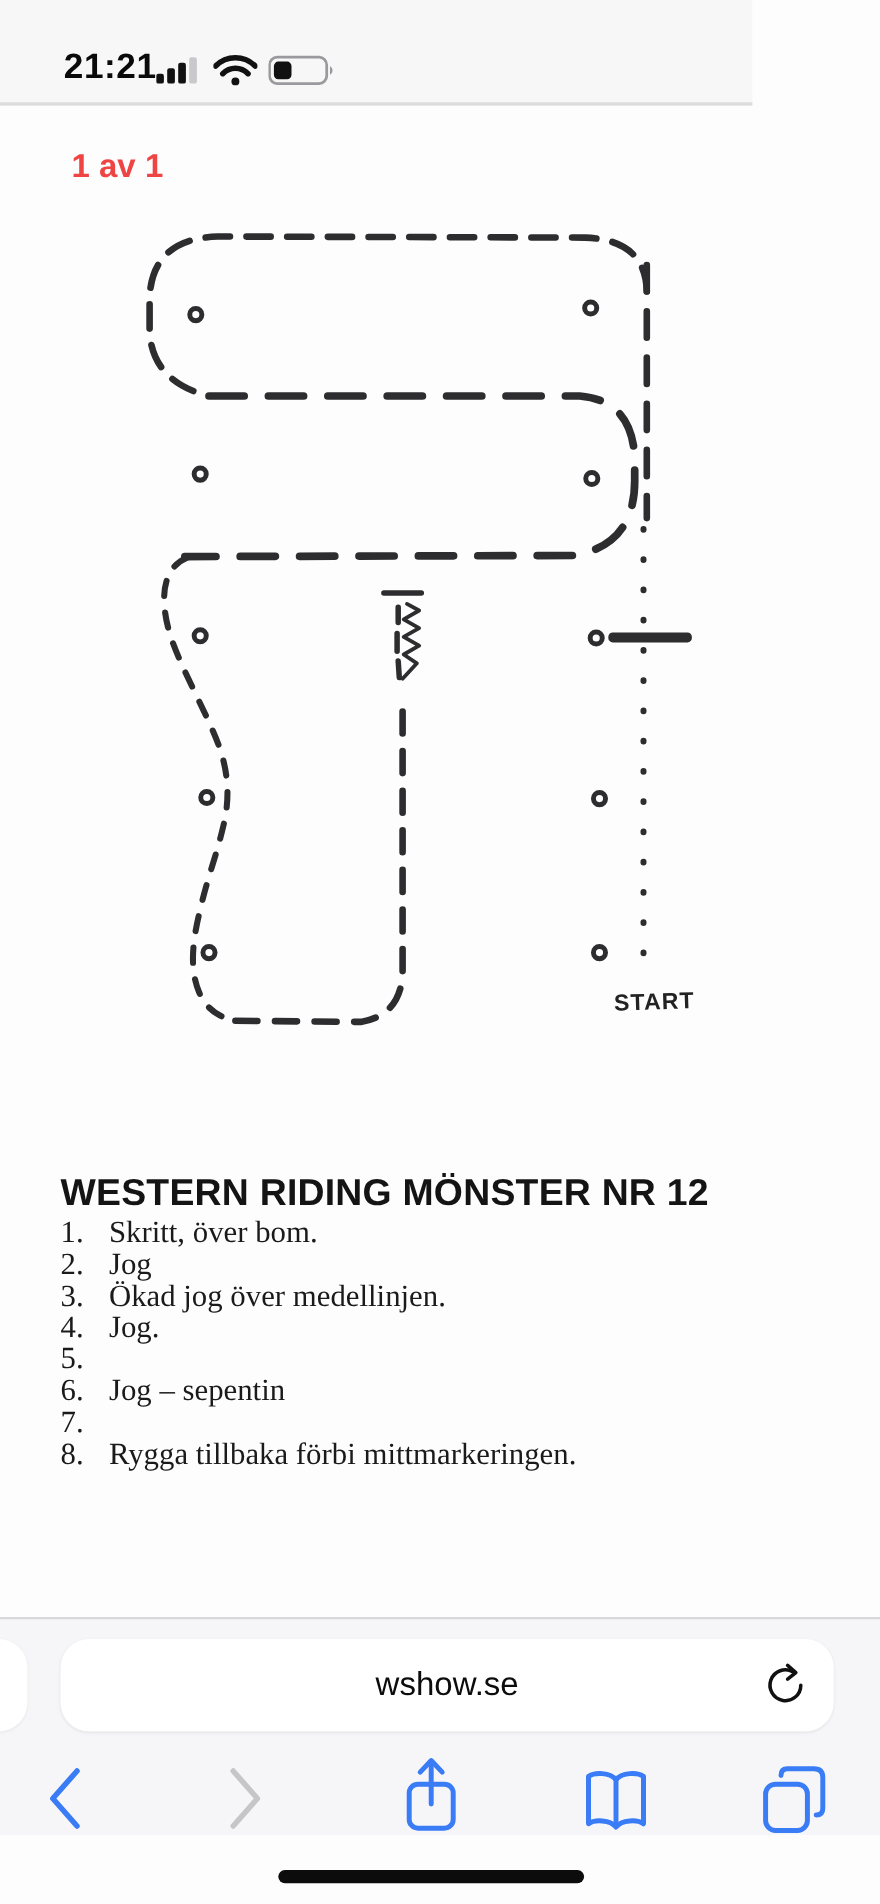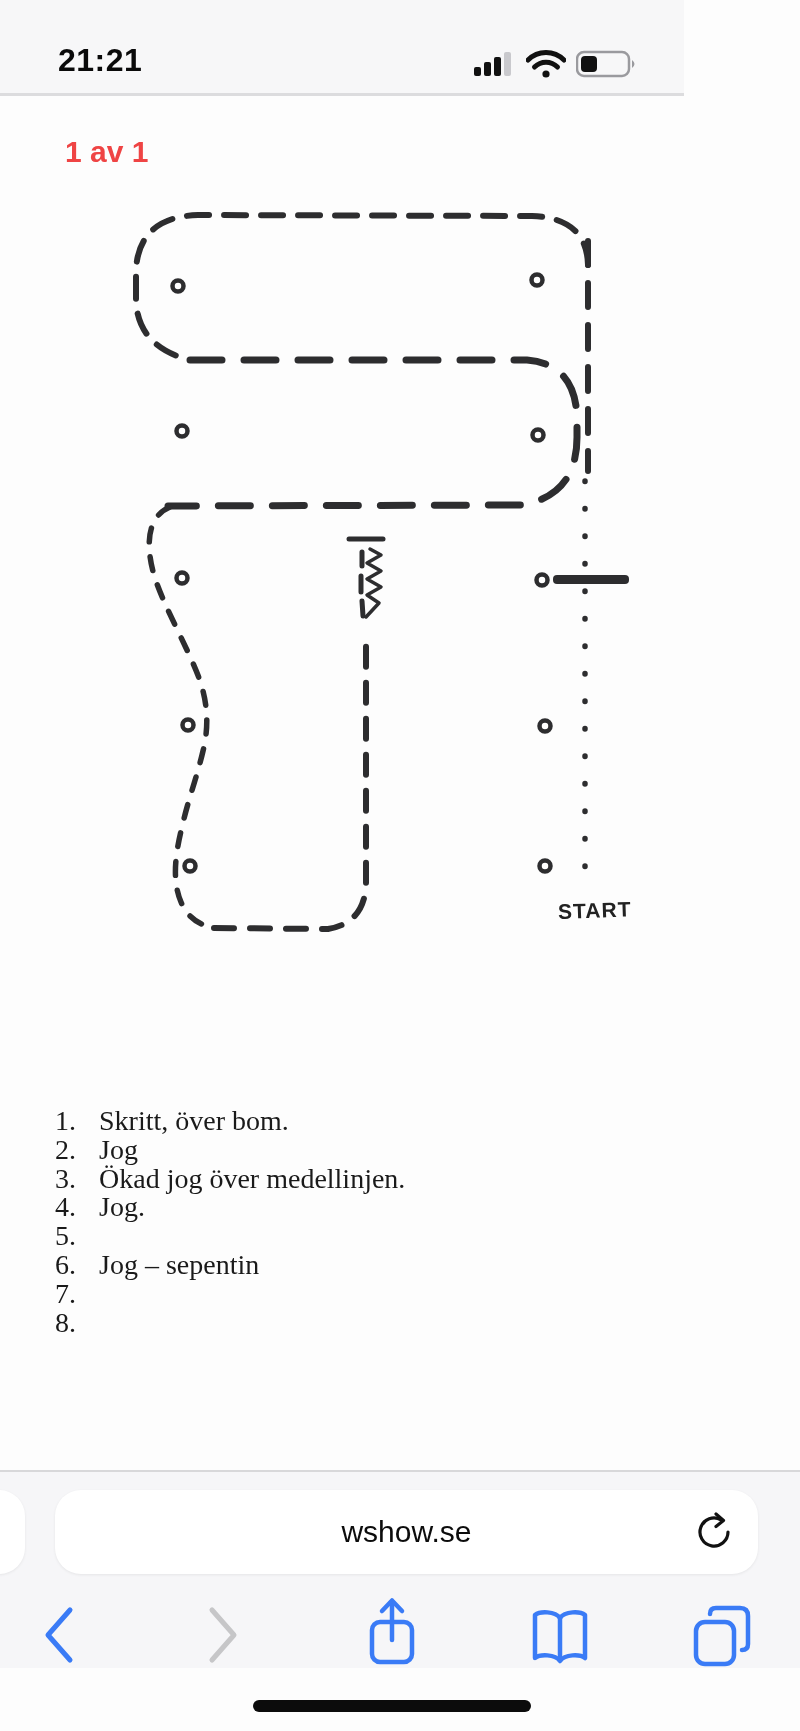--- a/index.html
+++ b/index.html
@@ -6,21 +6,21 @@
   html,body { width:800px; height:1731px; }
   body {
     position:relative; background:#fdfdfd; overflow:hidden;
     font-family:"Liberation Sans", sans-serif; color:#111;
   }
 
   
   .status-bar {
     position:absolute; left:0; top:0; width:684px; height:96px;
     background:#f7f7f8; border-bottom:3px solid #dcdcde;
-    display:flex; align-items:flex-end; justify-content:space-between;
+    display:flex; align-items:flex-end; justify-content:flex-start;
     padding:0 28px 14px 58px;
   }
   .status-time { font-size:32px; font-weight:700; letter-spacing:.5px; color:#0a0a0a; }
   .status-icons { display:flex; align-items:center; gap:10px; padding-right:18px; }
 
   
   .content { position:absolute; left:0; top:99px; width:800px; height:1371px; background:#fdfdfd; }
   .page-indicator {
     position:absolute; left:65px; top:36px;
     font-size:30px; font-weight:600; color:#ef4444;
@@ -133,20 +133,21 @@
       <circle cx="182" cy="575" r="5.5"></circle>
         <circle cx="542" cy="577" r="5.5"></circle>
       <circle cx="188" cy="722" r="5.5"></circle>
         <circle cx="545" cy="723" r="5.5"></circle>
       <circle cx="190" cy="863" r="5.5"></circle>
         <circle cx="545" cy="863" r="5.5"></circle>
     </g>
     <text x="558" y="915" font-size="21" font-weight="700" letter-spacing="1" font-family="Liberation Sans, sans-serif" fill="#222" transform="rotate(-2 585 905)">START</text>
   </svg>
 
+  <h1 class="doc-title">WESTERN RIDING MÖNSTER NR 12</h1>
   <div class="steps">
     <div class="step">
       <span class="num">1.</span>
       <span>Skritt, över bom.</span>
     </div>
     <div class="step">
       <span class="num">2.</span>
       <span>Jog</span>
     </div>
     <div class="step">
@@ -162,20 +163,21 @@
     </div>
     <div class="step">
       <span class="num">6.</span>
       <span>Jog – sepentin</span>
     </div>
     <div class="step">
       <span class="num">7.</span>
     </div>
     <div class="step">
       <span class="num">8.</span>
+      <span>Rygga tillbaka förbi mittmarkeringen.</span>
     </div>
   </div>
 </div>
 
 <div class="chrome">
   <div class="addr-row">
     <div class="addr-pill-edge"></div>
     <div class="addr-pill">
       <span class="addr-url">wshow.se</span>
       <button class="reload-btn">

